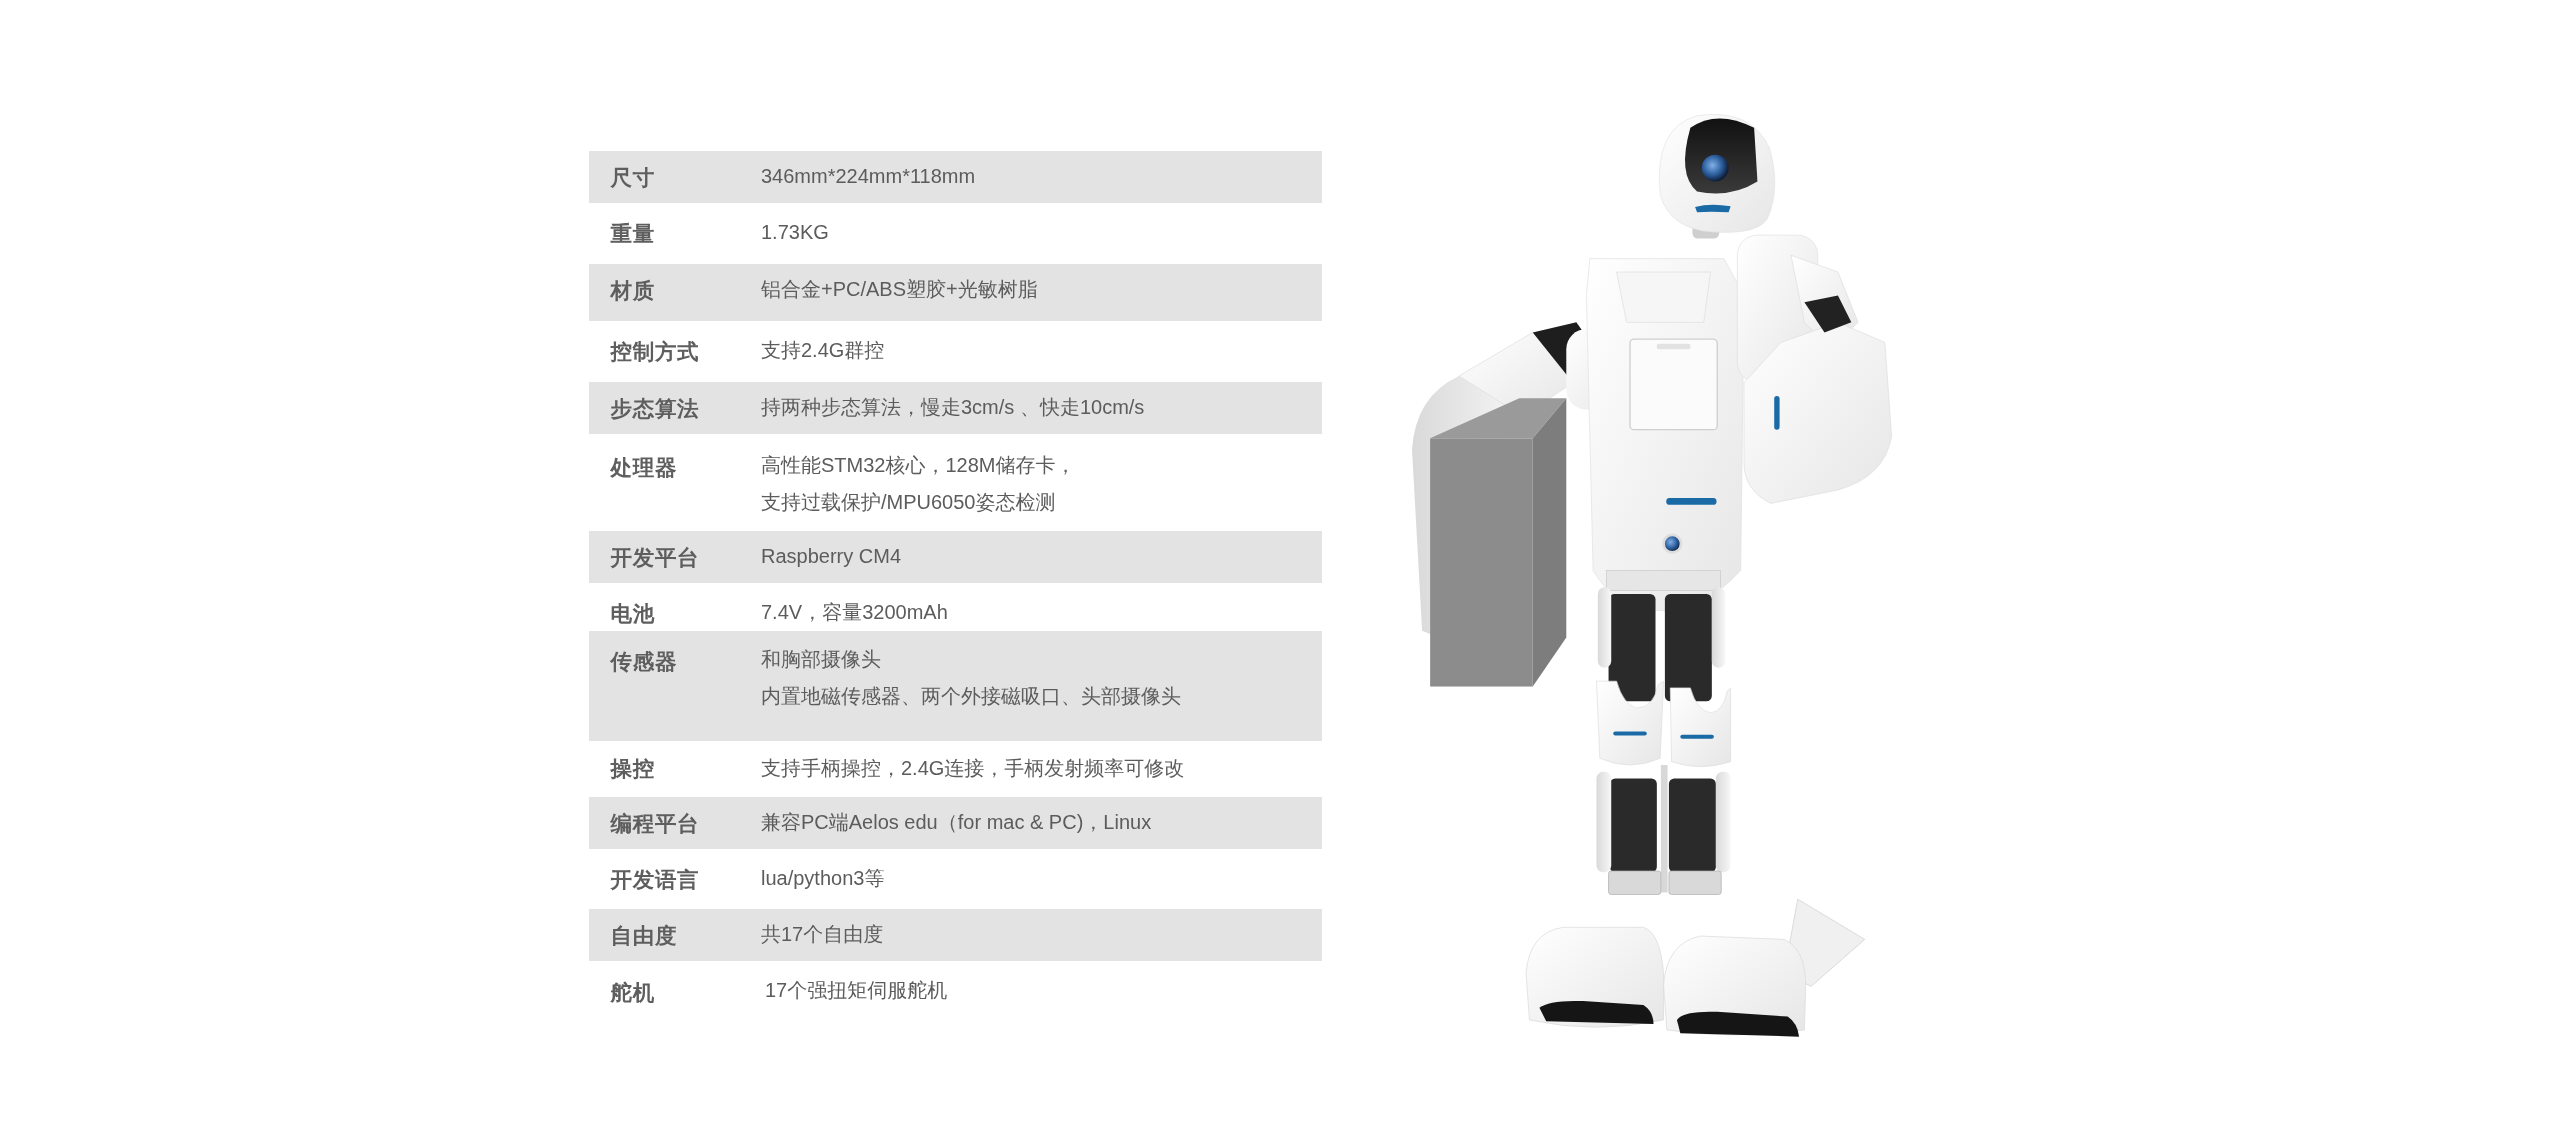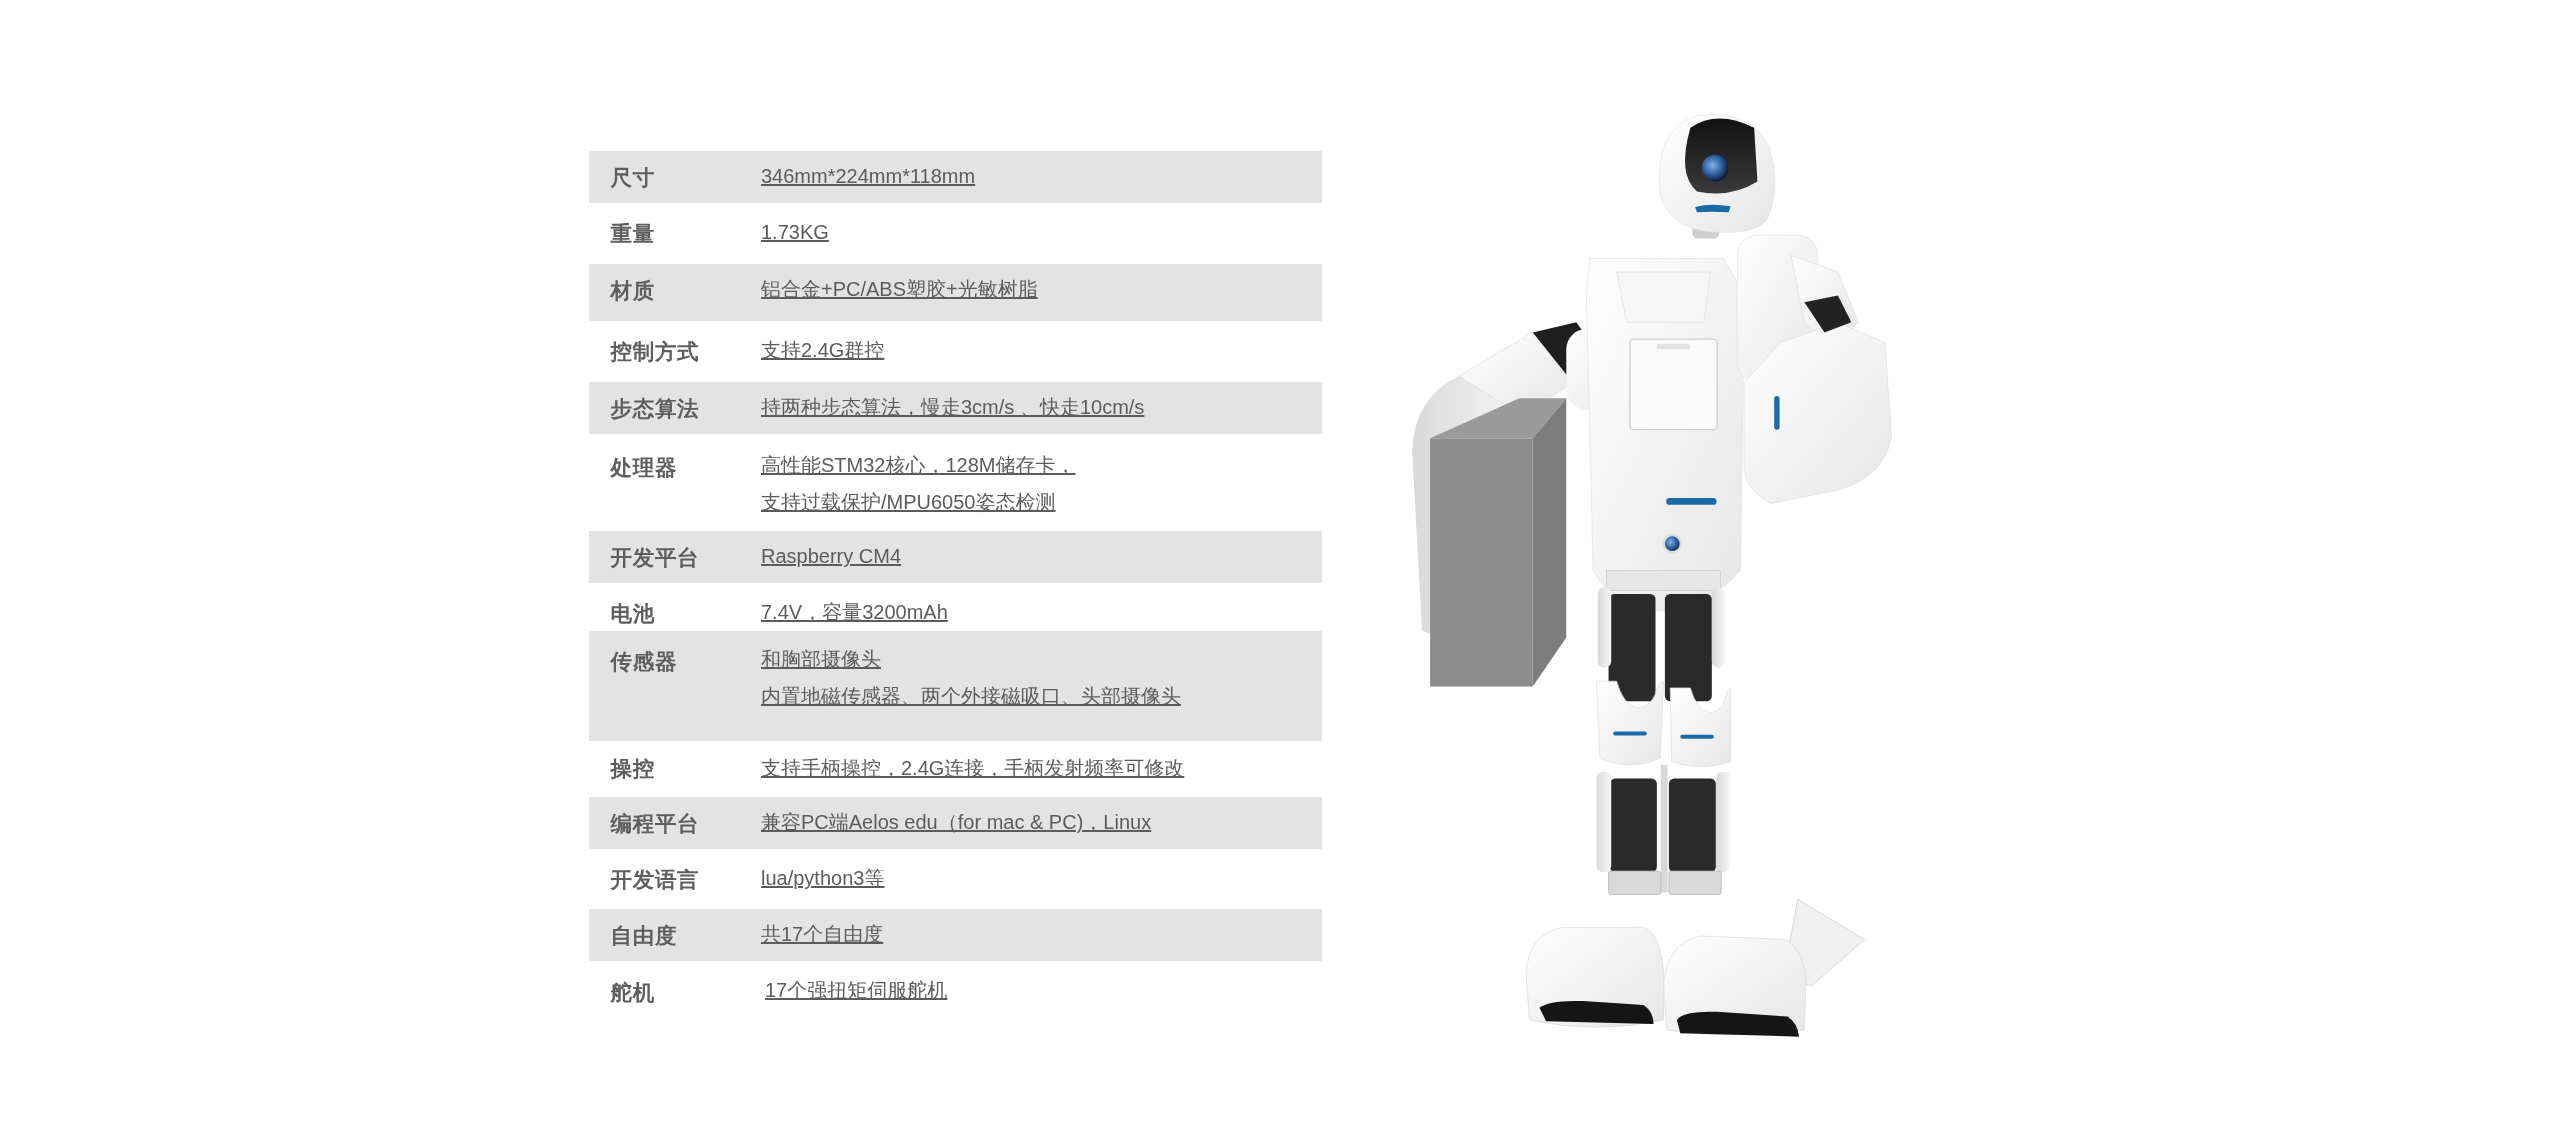--- a/index.html
+++ b/index.html
@@ -7,21 +7,21 @@
          font-family: "Liberation Sans", "DejaVu Sans", sans-serif; }
 
   .spec-table { position: absolute; left: 589px; top: 119px; width: 733px; margin-top: 32px; }
   .spec-row { position: relative; box-sizing: border-box; display: flex; align-items: flex-start; }
   .spec-row.shaded { background: #e3e3e3; }
   .spec-row .label { position: absolute; left: 21.5px; font-size: 21.5px; font-weight: bold;
                      color: #5e5e5e; letter-spacing: 0.7px; white-space: nowrap; }
   .spec-row .value { position: absolute; left: 172px; font-size: 20px; color: #5c5c5c;
                      white-space: nowrap; line-height: 37px; }
   .spec-row .value.indent { left: 176px; }
-  .spec-row .value .line { display: block; text-decoration: underline; }
+  .spec-row .value .line { display: block; }
 
   .robot { position: absolute; left: 1395px; top: 101px; width: 631px; height: 939px; }
 </style>
 </head>
 <body>
 
 <div class="spec-table">
 
   <div class="spec-row shaded" style="height:52px">
     <span class="label" style="top:12px">尺寸</span>

